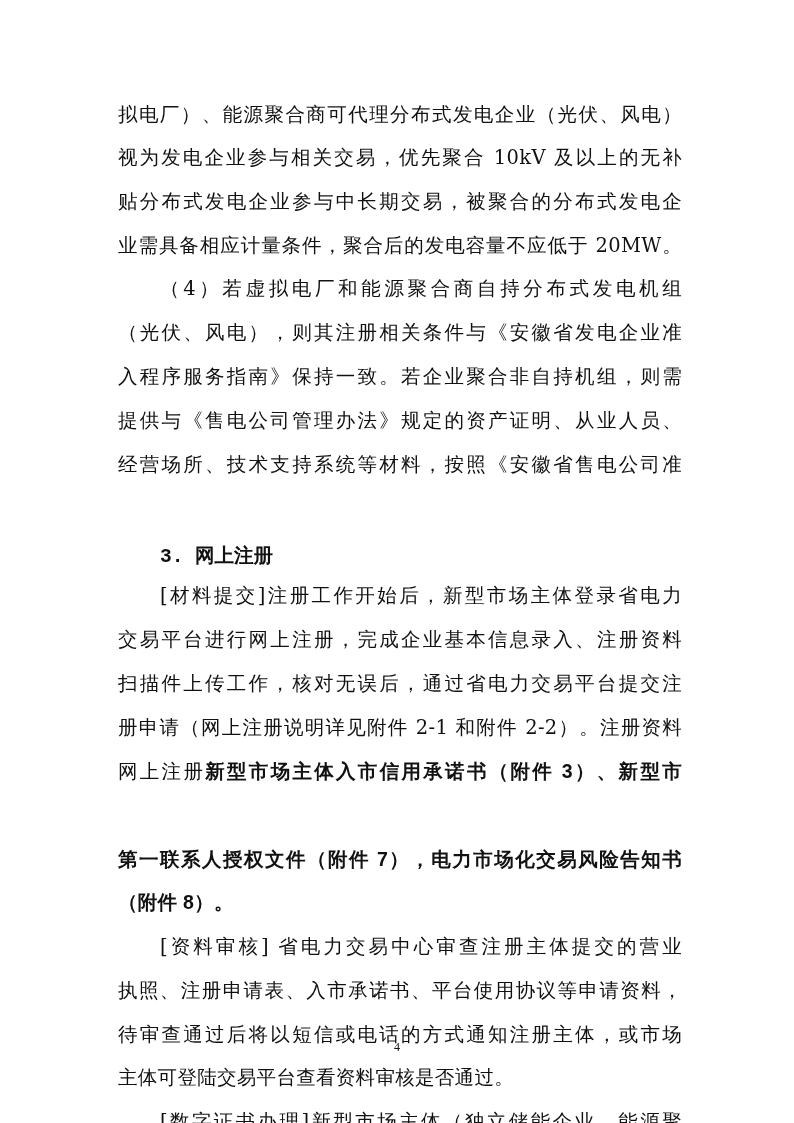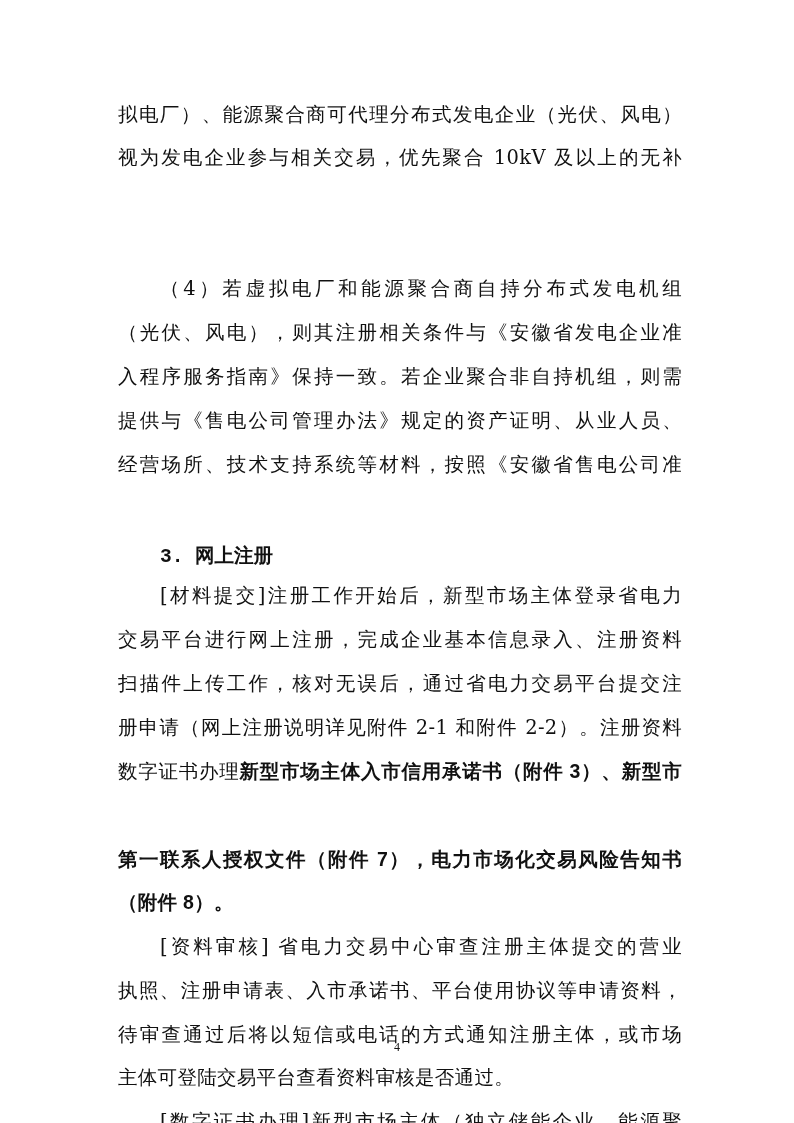--- a/index.html
+++ b/index.html
@@ -26,35 +26,37 @@
       position: absolute; left: 0; width: 794px; top: 1040px; text-align: center;
       font-size: 12px; font-family: "Liberation Serif", serif;
     }
   </style>
 </head>
 <body>
 
 <div class="page">
   <div class="line" style="top:105px">拟电厂）、能源聚合商可代理分布式发电企业（光伏、风电）</div>
   <div class="line" style="top:148px">视为发电企业参与相关交易，优先聚合 10kV 及以上的无补</div>
+  <div class="line" style="top:192px">贴分布式发电企业参与中长期交易，被聚合的分布式发电企</div>
+  <div class="line" style="top:236px">业需具备相应计量条件，聚合后的发电容量不应低于 20MW。</div>
   <div class="line indent" style="top:279px">（4）若虚拟电厂和能源聚合商自持分布式发电机组</div>
   <div class="line" style="top:323px">（光伏、风电），则其注册相关条件与《安徽省发电企业准</div>
   <div class="line" style="top:367px">入程序服务指南》保持一致。若企业聚合非自持机组，则需</div>
   <div class="line" style="top:411px">提供与《售电公司管理办法》规定的资产证明、从业人员、</div>
   <div class="line" style="top:455px">经营场所、技术支持系统等材料，按照《安徽省售电公司准</div>
 
   <div class="heading" style="top:542px">3. 网上注册</div>
 
   <div class="line indent" style="top:586px">[材料提交]注册工作开始后，新型市场主体登录省电力</div>
   <div class="line" style="top:630px">交易平台进行网上注册，完成企业基本信息录入、注册资料</div>
   <div class="line" style="top:674px">扫描件上传工作，核对无误后，通过省电力交易平台提交注</div>
   <div class="line" style="top:718px">册申请（网上注册说明详见附件 2-1 和附件 2-2）。注册资料</div>
 
   <div class="line" style="top:762px">
-    <span>数字证书办理</span><span class="bold">新型市场主体入市信用承诺书（附件 3）、新型市</span>
+    <span>网上注册</span><span class="bold">新型市场主体入市信用承诺书（附件 3）、新型市</span>
   </div>
   <div class="line bold" style="top:850px">第一联系人授权文件（附件 7），电力市场化交易风险告知书</div>
   <div class="line bold last" style="top:893px">（附件 8）。</div>
 
   <div class="line indent" style="top:937px">[资料审核] 省电力交易中心审查注册主体提交的营业</div>
   <div class="line" style="top:981px">执照、注册申请表、入市承诺书、平台使用协议等申请资料，</div>
   <div class="line last" style="top:1068px">主体可登陆交易平台查看资料审核是否通过。</div>
   <div class="line" style="top:1025px">待审查通过后将以短信或电话的方式通知注册主体，或市场</div>
 
   <div class="line indent" style="top:1112px">[数字证书办理]新型市场主体（独立储能企业、能源聚</div>

